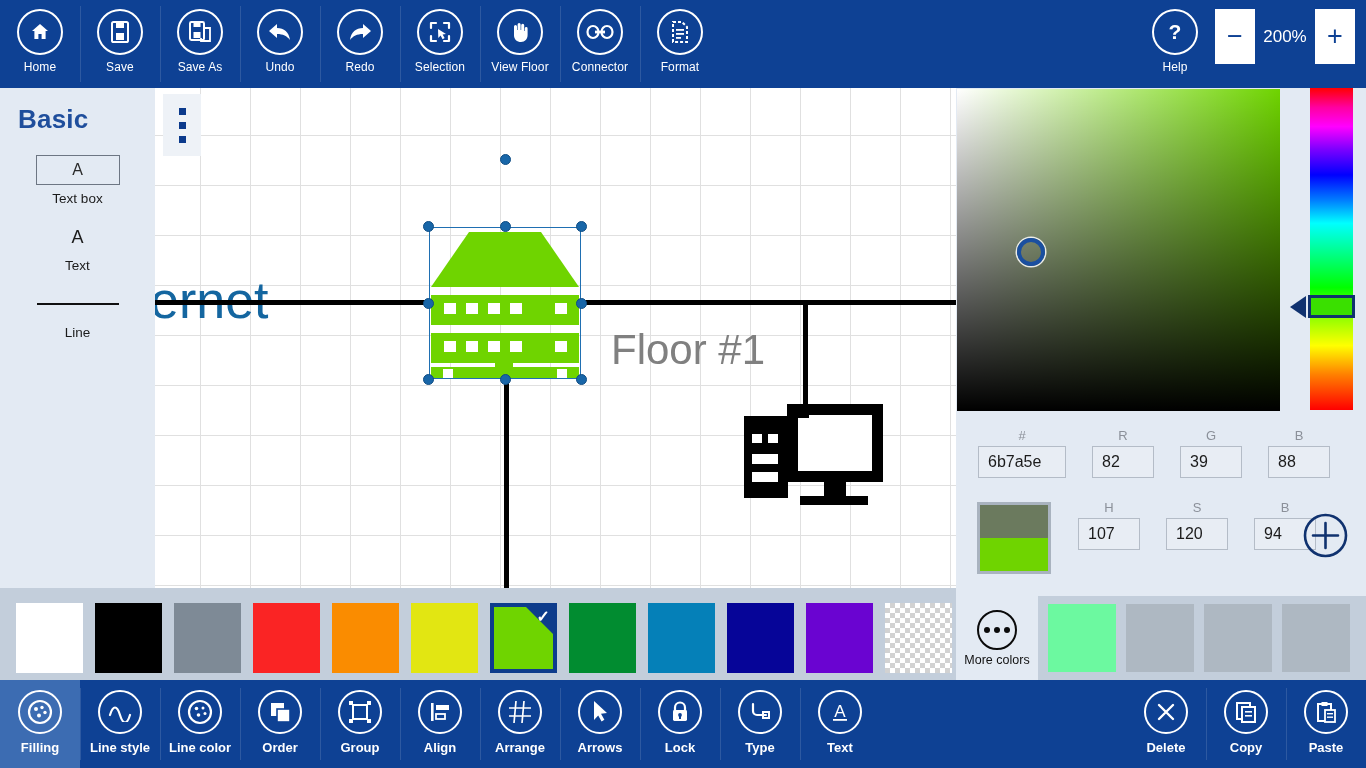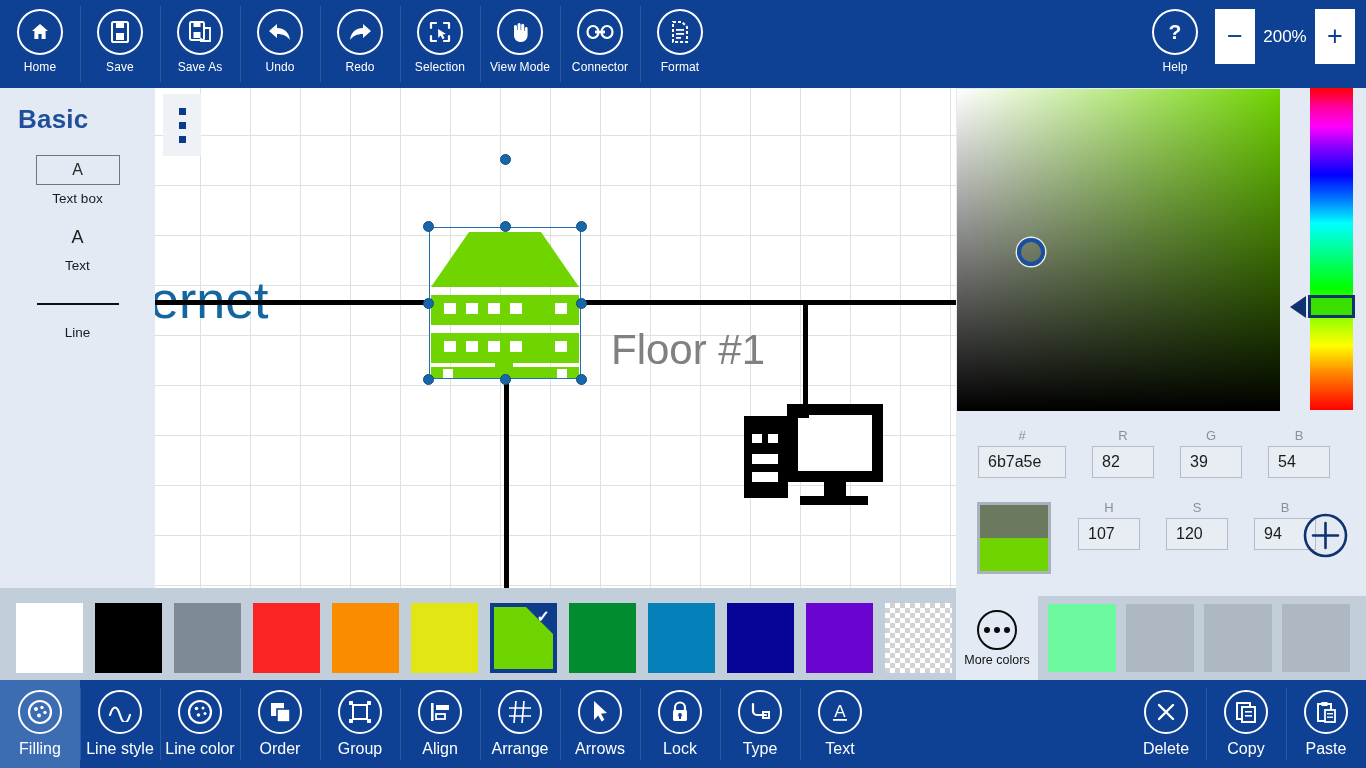--- a/index.html
+++ b/index.html
@@ -252,21 +252,21 @@
   .bb-item.active { background: #3c6cb2; }
   .bb-item + .bb-item::before {
     content:""; position:absolute; left:0; top:8px;
     width:1px; height:72px; background: rgba(255,255,255,0.13);
   }
   .bb-ico {
     width: 44px; height: 44px; border-radius: 50%;
     border: 2.3px solid #ffffff;
     display:flex; align-items:center; justify-content:center; color:#fff;
   }
-  .bb-lbl { color:#fff; font-size: 16px; margin-top: 6px; white-space:nowrap; }
+  .bb-lbl { color:#fff; font-size: 13px; margin-top: 6px; white-space:nowrap;font-weight:bold; }
   .bb-spacer { flex: 1 1 auto; }
 
   
   .hscroll {
     position:absolute; left: 0; top: 588px; width: 956px; height: 8px;
     background: #c3cedb;
   }
 </style>
 </head>
 <body>
@@ -334,21 +334,21 @@
       </div>
       <div class="tb-lbl">Selection</div>
     </div>
 
     <div class="tb-item">
       <div class="tb-ico">
         <svg width="22" height="24" viewBox="0 0 22 24">
             <path fill="currentColor" d="M5 11V6.5a1.5 1.5 0 0 1 3 0V10h.6V4.5a1.5 1.5 0 0 1 3 0V10h.6V5.3a1.5 1.5 0 0 1 3 0V11h.6V8.4a1.4 1.4 0 0 1 2.8 0V15c0 4-2.6 7-6.6 7S5 19 5 15.4z"></path>
           </svg>
       </div>
-      <div class="tb-lbl">View Mode</div>
+      <div class="tb-lbl">View Floor</div>
     </div>
 
     <div class="tb-item">
       <div class="tb-ico">
         <svg width="28" height="16" viewBox="0 0 28 16">
             <rect x="1.5" y="2" width="11" height="12" rx="6" fill="none" stroke="currentColor" stroke-width="2.2"></rect>
             <rect x="15.5" y="2" width="11" height="12" rx="6" fill="none" stroke="currentColor" stroke-width="2.2"></rect>
             <rect x="9" y="6.6" width="10" height="2.8" fill="currentColor"></rect>
           </svg>
       </div>
@@ -497,21 +497,21 @@
         <div class="fld fld-num">
           <div class="fld-lbl">R</div>
           <div class="fld-box">82</div>
         </div>
         <div class="fld fld-num">
           <div class="fld-lbl">G</div>
           <div class="fld-box">39</div>
         </div>
         <div class="fld fld-num">
           <div class="fld-lbl">B</div>
-          <div class="fld-box">54</div>
+          <div class="fld-box">88</div>
         </div>
       </div>
 
       <div class="fld-row" style="padding-left:122px;gap:26px;margin-top:22px;">
         <div class="fld fld-num">
           <div class="fld-lbl">H</div>
           <div class="fld-box">107</div>
         </div>
         <div class="fld fld-num">
           <div class="fld-lbl">S</div>

